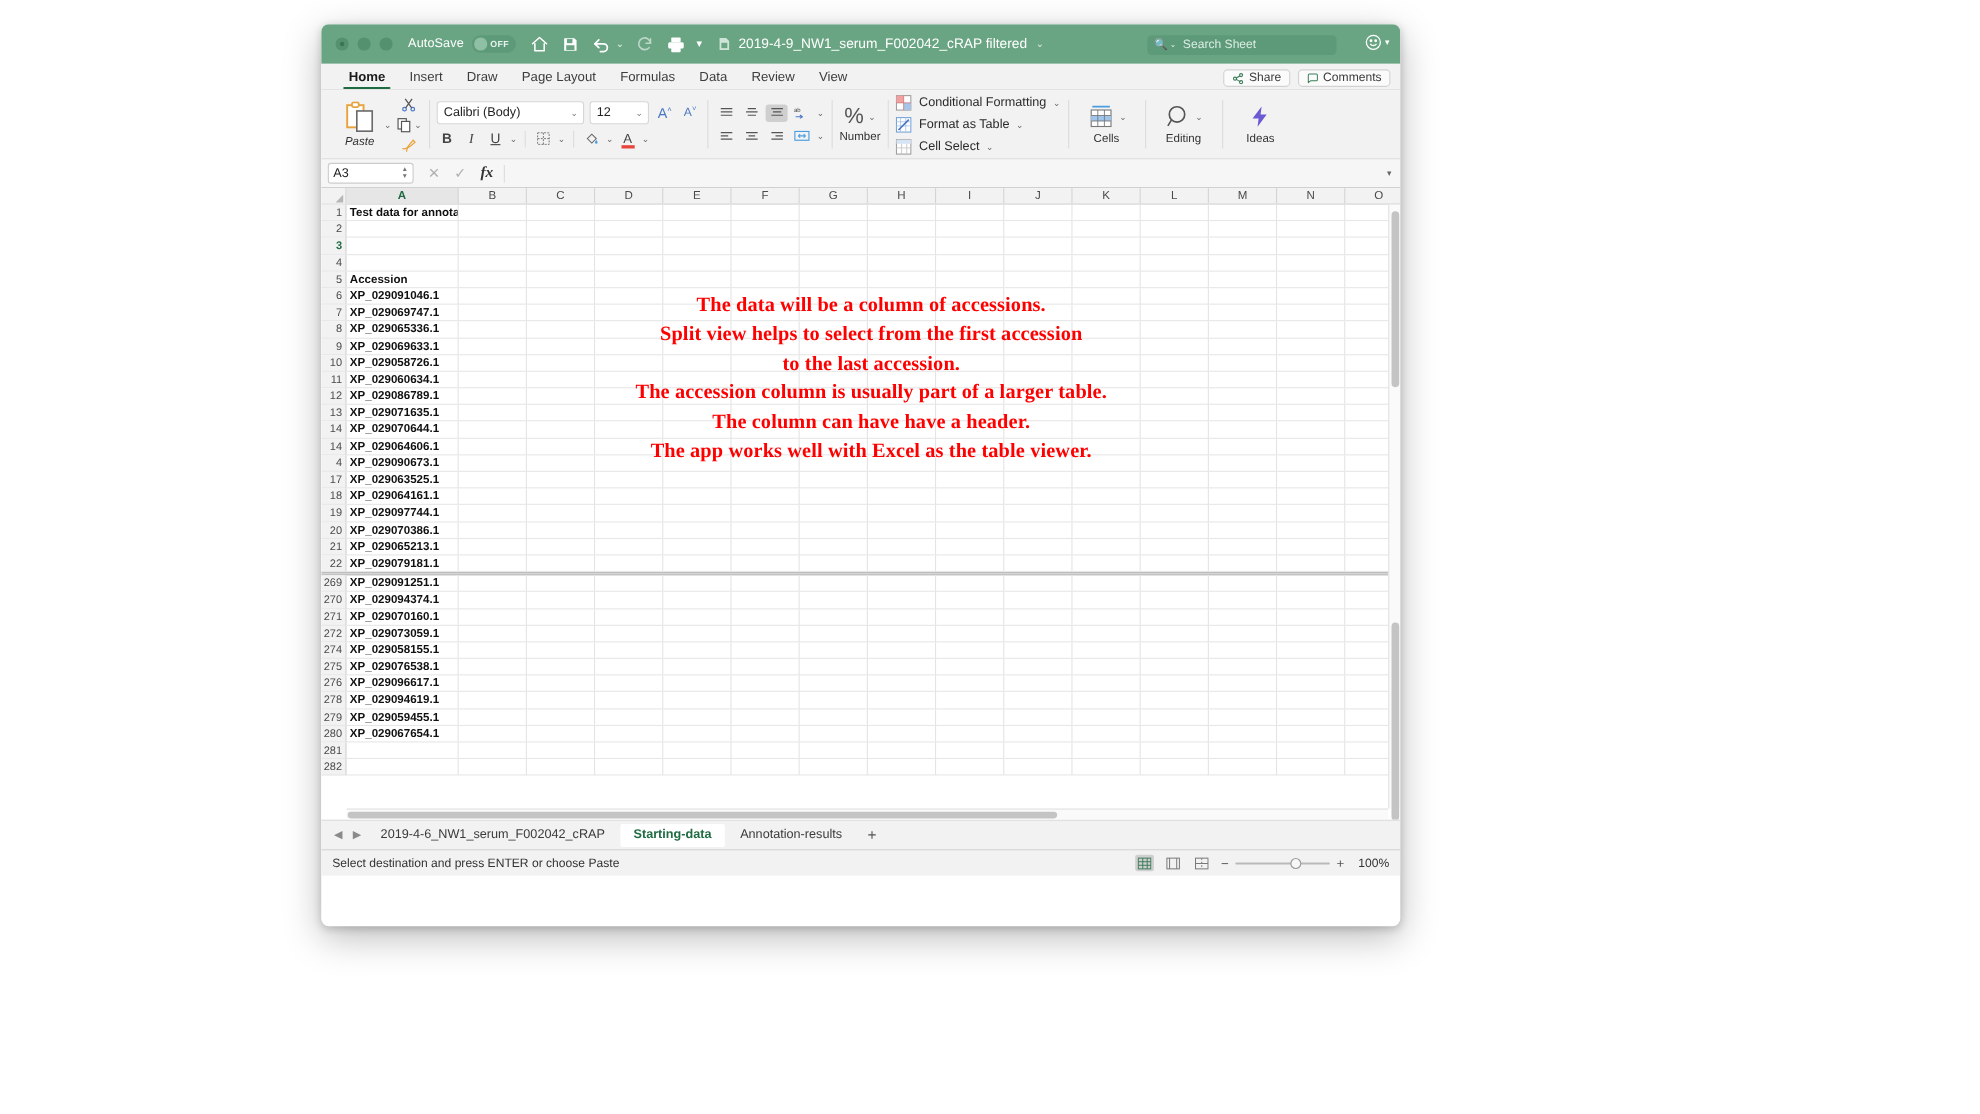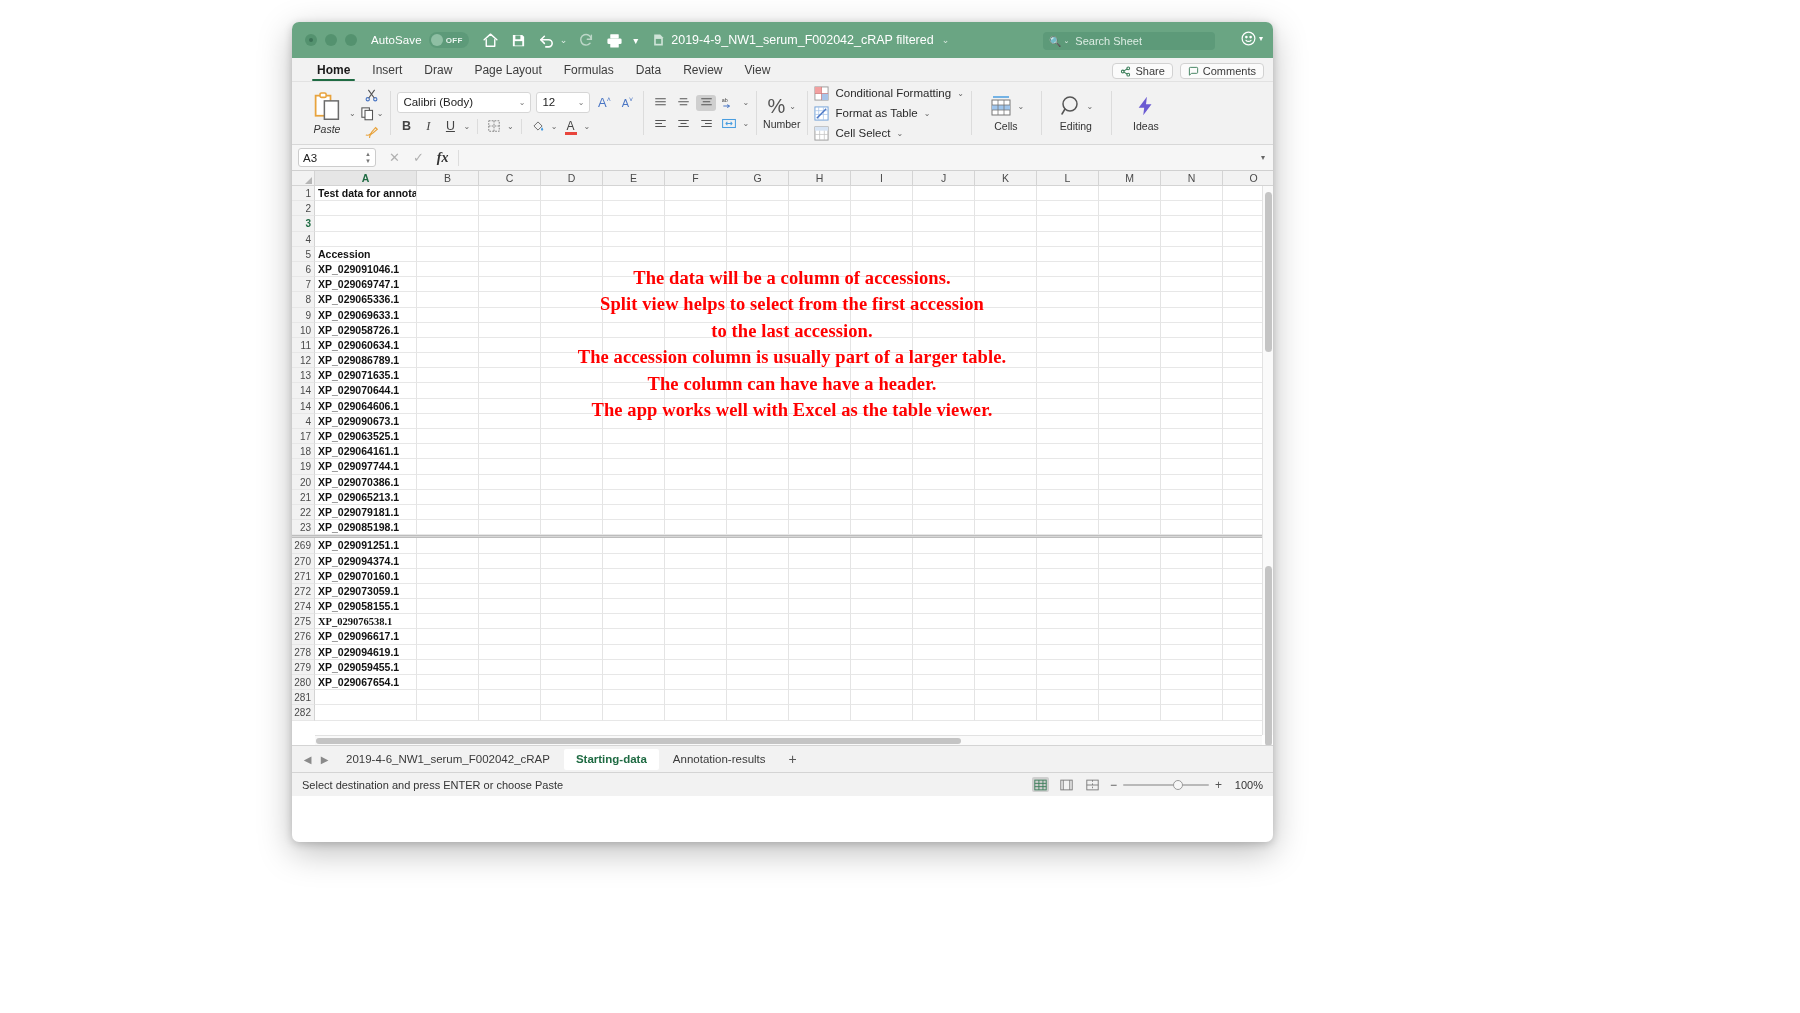--- a/index.html
+++ b/index.html
@@ -990,38 +990,20 @@
           <div class="cell" style="width: 62px;"></div>
           <div class="cell" style="width: 62px;"></div>
           <div class="cell" style="width: 62px;"></div>
           <div class="cell" style="width: 62px;"></div>
           <div class="cell" style="width: 62px;"></div>
           <div class="cell" style="width: 62px;"></div>
           <div class="cell" style="width: 62px;"></div>
           <div class="cell" style="width: 62px;"></div>
           <div class="cell" style="width: 62px;"></div>
         </div>
-        <div class="grow">
-          <div class="rh">23</div>
-          <div class="cell bold" style="width: 102px;">XP_029085198.1</div>
-          <div class="cell" style="width: 62px;"></div>
-          <div class="cell" style="width: 62px;"></div>
-          <div class="cell" style="width: 62px;"></div>
-          <div class="cell" style="width: 62px;"></div>
-          <div class="cell" style="width: 62px;"></div>
-          <div class="cell" style="width: 62px;"></div>
-          <div class="cell" style="width: 62px;"></div>
-          <div class="cell" style="width: 62px;"></div>
-          <div class="cell" style="width: 62px;"></div>
-          <div class="cell" style="width: 62px;"></div>
-          <div class="cell" style="width: 62px;"></div>
-          <div class="cell" style="width: 62px;"></div>
-          <div class="cell" style="width: 62px;"></div>
-          <div class="cell" style="width: 62px;"></div>
-        </div>
       </div>
     <div class="split-bar"></div>
     <div class="rows-wrap" id="bottom-pane">
         <div class="grow">
           <div class="rh">269</div>
           <div class="cell bold" style="width: 102px;">XP_029091251.1</div>
           <div class="cell" style="width: 62px;"></div>
           <div class="cell" style="width: 62px;"></div>
           <div class="cell" style="width: 62px;"></div>
           <div class="cell" style="width: 62px;"></div>
@@ -1103,21 +1085,21 @@
           <div class="cell" style="width: 62px;"></div>
           <div class="cell" style="width: 62px;"></div>
           <div class="cell" style="width: 62px;"></div>
           <div class="cell" style="width: 62px;"></div>
           <div class="cell" style="width: 62px;"></div>
           <div class="cell" style="width: 62px;"></div>
           <div class="cell" style="width: 62px;"></div>
         </div>
         <div class="grow">
           <div class="rh">275</div>
-          <div class="cell bold" style="width: 102px; font-family: Liberation Serif, serif;">XP_029076538.1</div>
+          <div class="cell bold" style="width: 102px;">XP_029076538.1</div>
           <div class="cell" style="width: 62px;"></div>
           <div class="cell" style="width: 62px;"></div>
           <div class="cell" style="width: 62px;"></div>
           <div class="cell" style="width: 62px;"></div>
           <div class="cell" style="width: 62px;"></div>
           <div class="cell" style="width: 62px;"></div>
           <div class="cell" style="width: 62px;"></div>
           <div class="cell" style="width: 62px;"></div>
           <div class="cell" style="width: 62px;"></div>
           <div class="cell" style="width: 62px;"></div>

